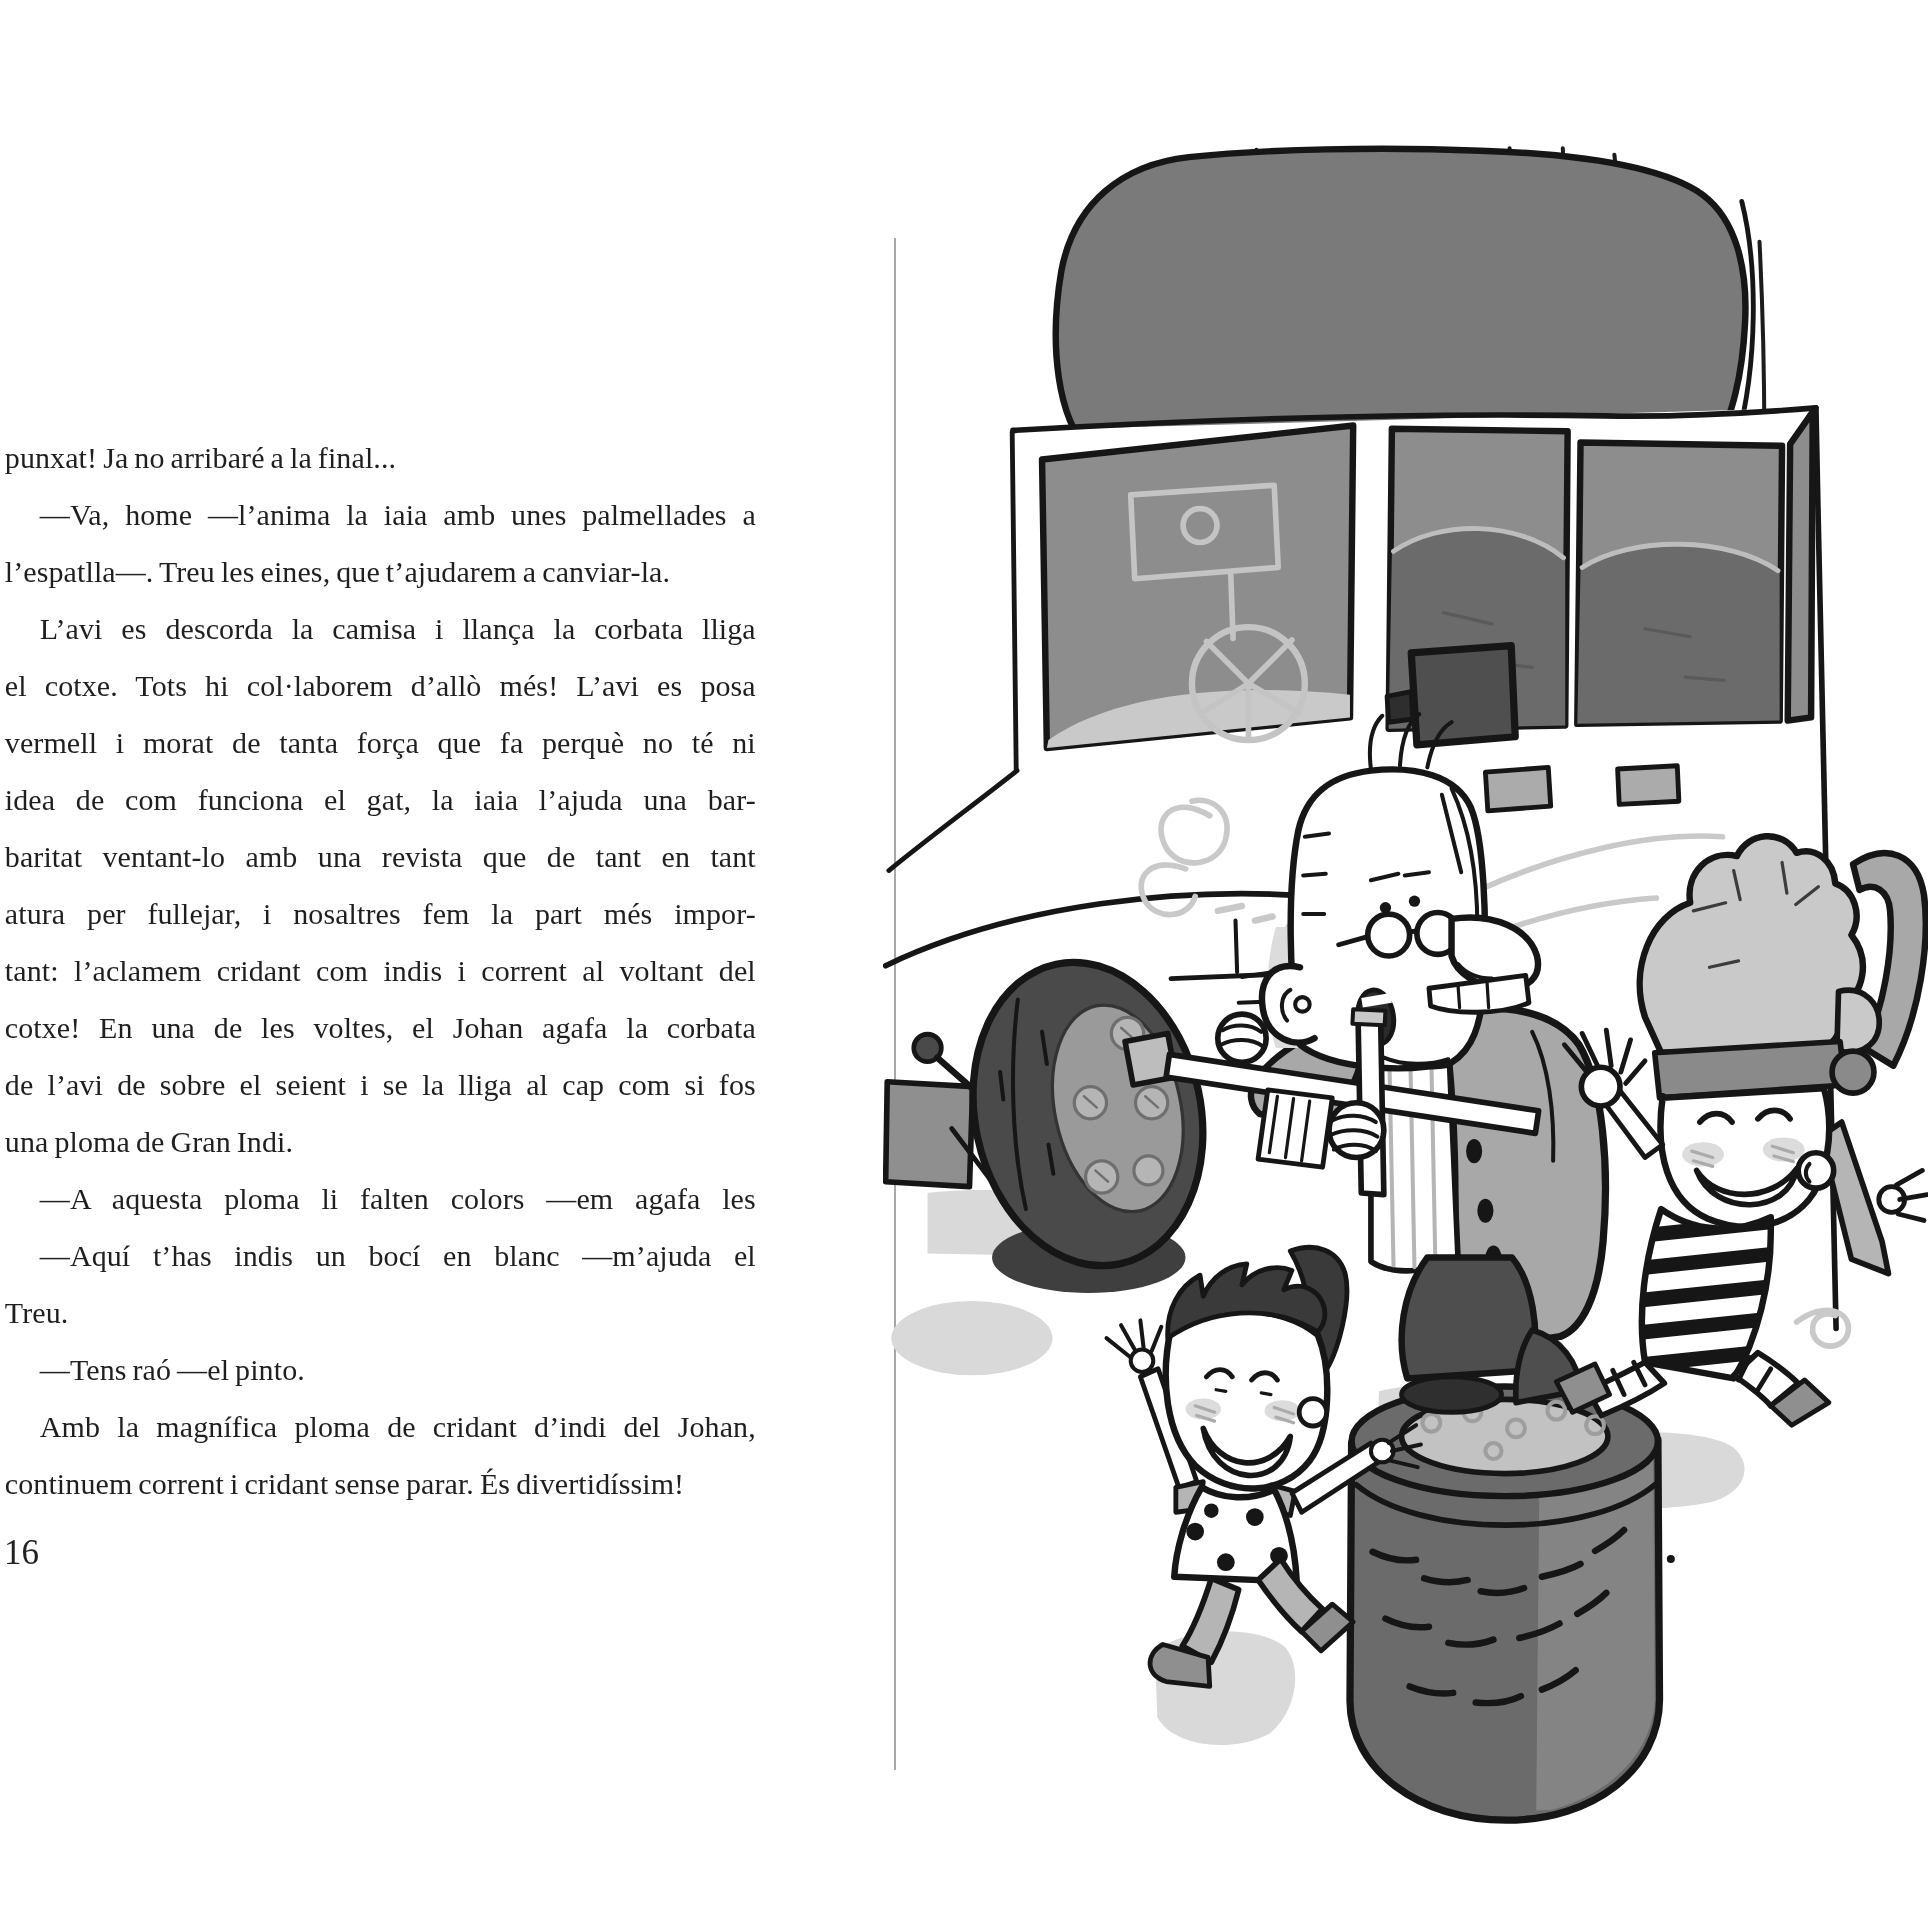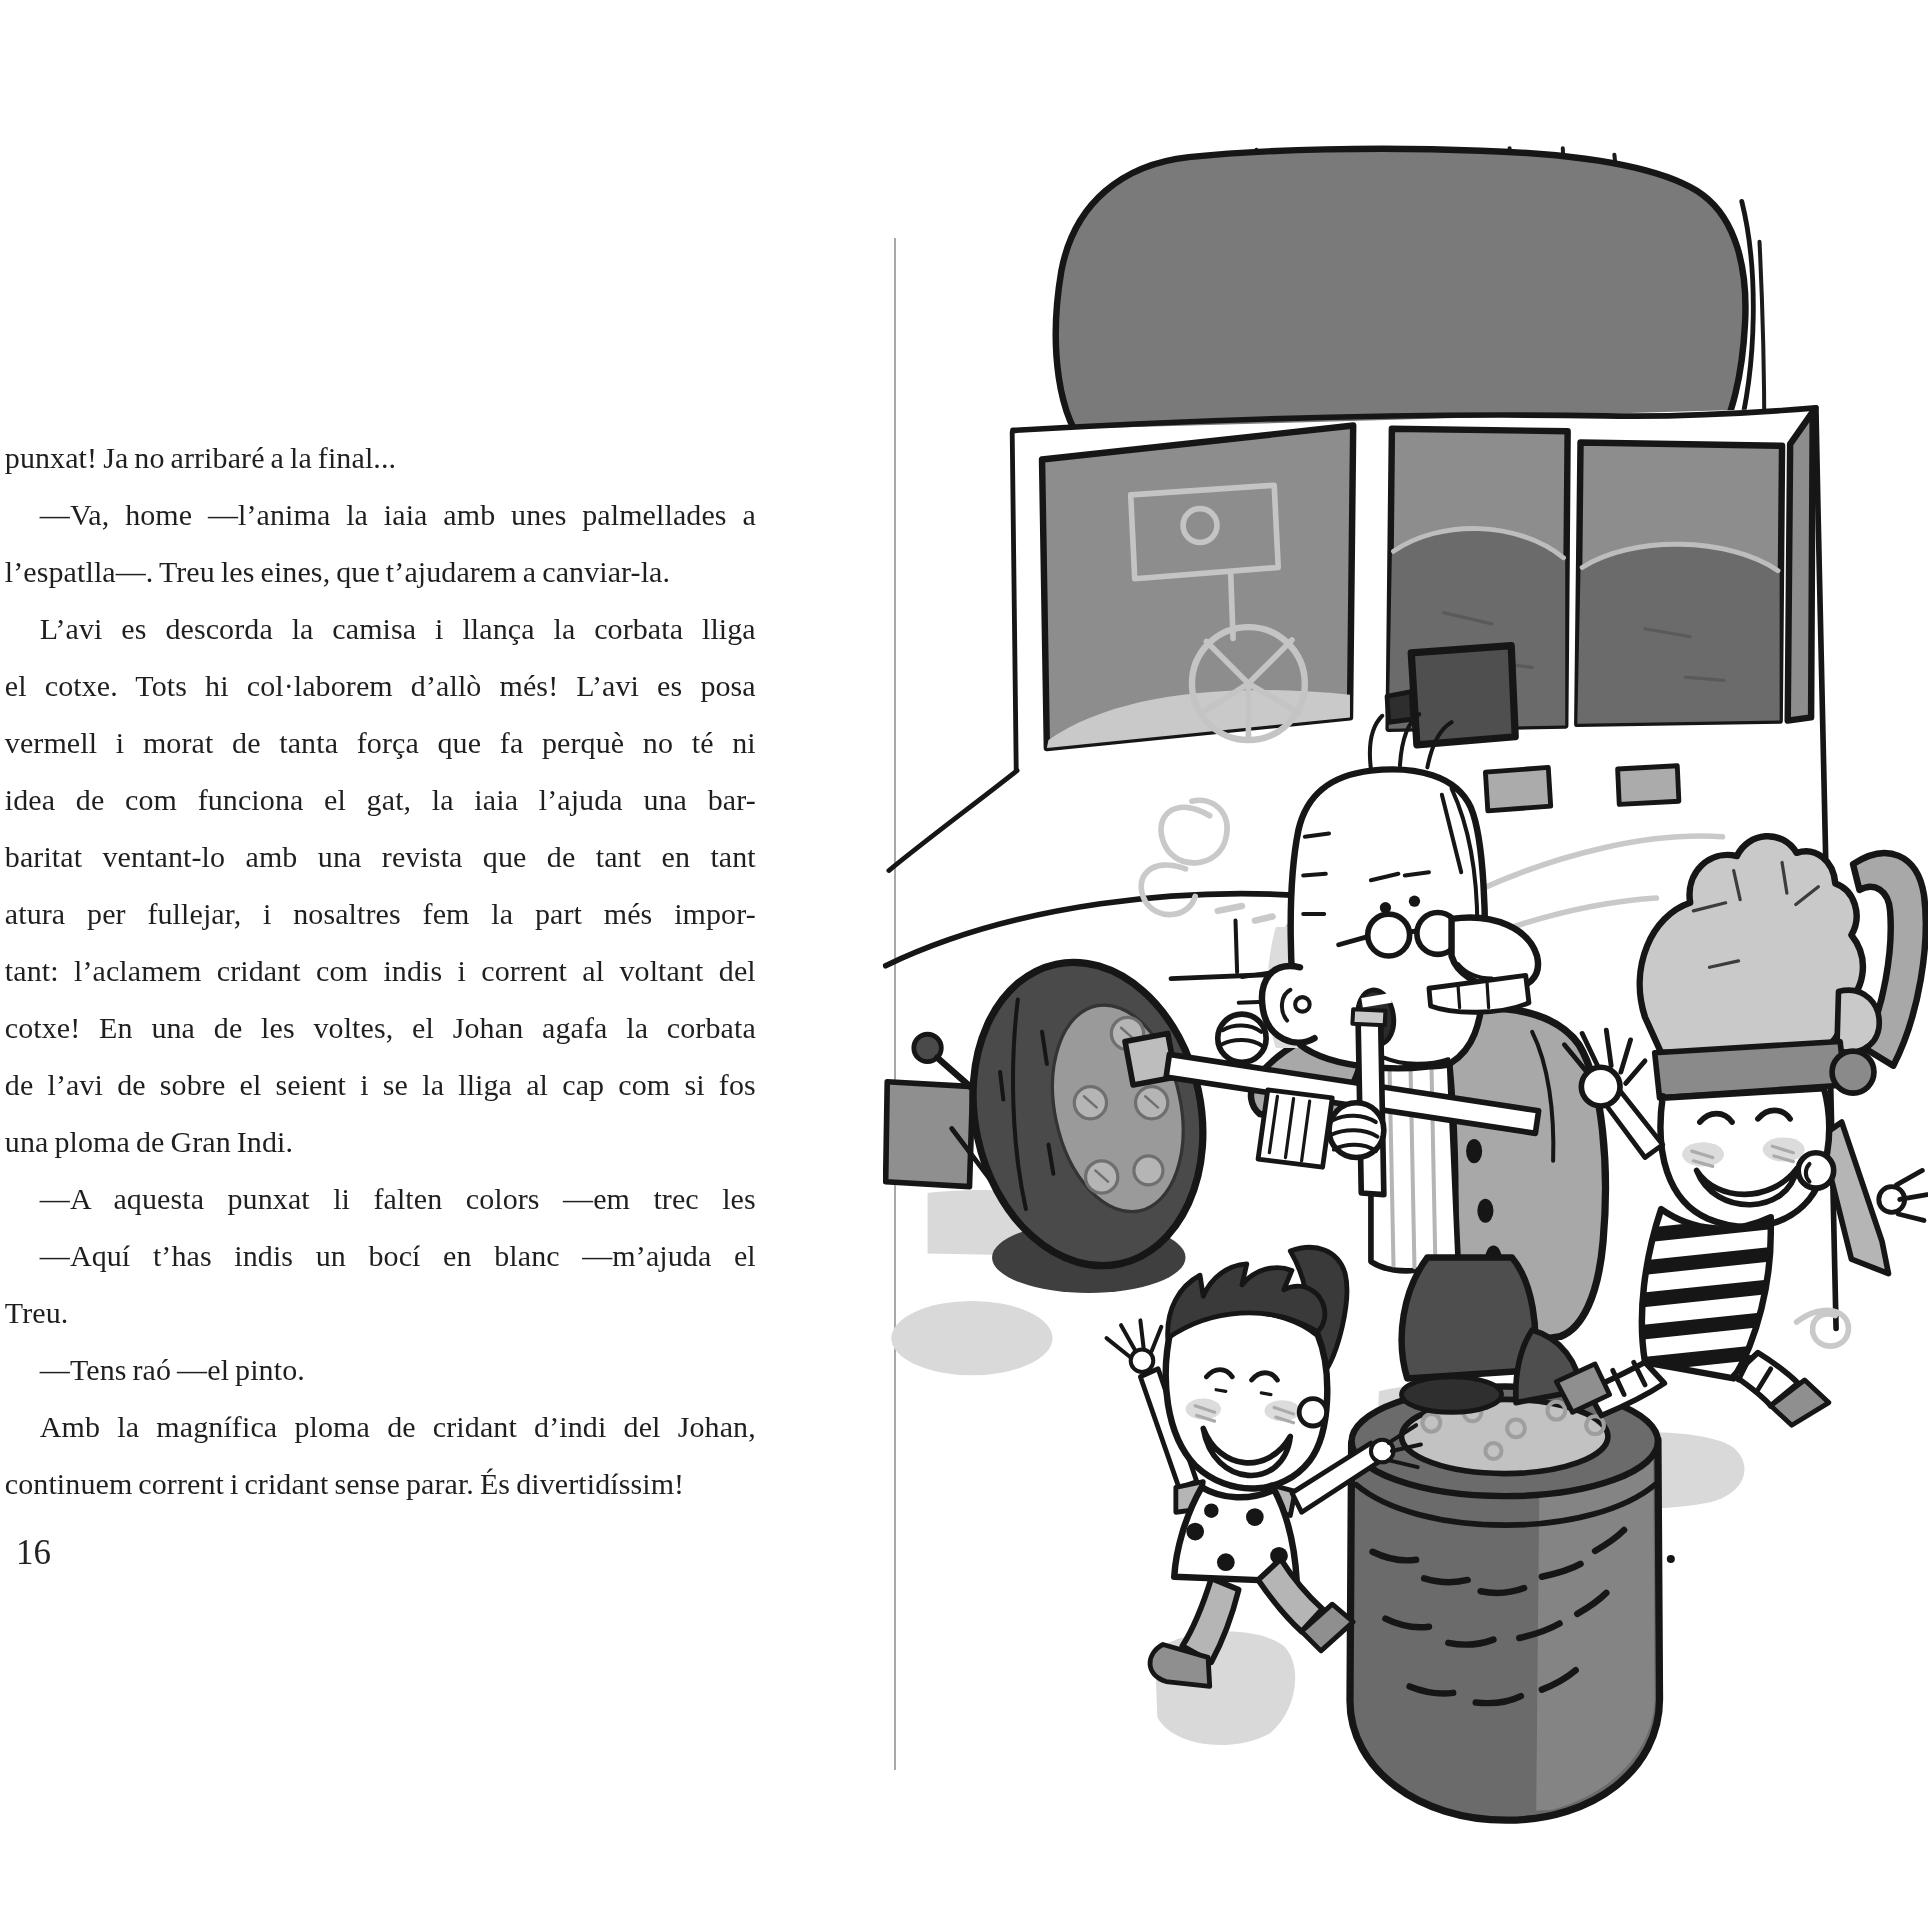--- a/index.html
+++ b/index.html
@@ -9,21 +9,21 @@
   }
   .text-col{
     position:absolute;left:4.8px;top:429px;width:751px;
     font-size:30px;line-height:57px;letter-spacing:0.1px;word-spacing:-1.6px;
     color:#1f1f1f;
   }
   .line{white-space:normal;text-align:justify;text-align-last:justify;height:57px;overflow:visible;font-family:Liberation Serif, serif;}
   .line.end{text-align-last:left;}
   .line.ind{text-indent:35px;}
   .page-number{
-    position:absolute;left:16px;top:1534px;
+    position:absolute;left:4px;top:1534px;
     font-family:"Liberation Serif",serif;font-size:35px;line-height:1.1;color:#222;
   }
   .divider{
     position:absolute;left:894px;top:238px;width:2.4px;height:1532px;background:#a8a8a8;
   }
   .illustration{position:absolute;left:883px;top:141px;width:1046px;height:1705px;}
   svg *{stroke-linecap:round;stroke-linejoin:round;}
 </style>
 </head>
 <body>
@@ -35,21 +35,21 @@
   <div class="line ind">L’avi es descorda la camisa i llança la corbata lliga</div>
   <div class="line">el cotxe. Tots hi col·laborem d’allò més! L’avi es posa</div>
   <div class="line">vermell i morat de tanta força que fa perquè no té ni</div>
   <div class="line">idea de com funciona el gat, la iaia l’ajuda una bar-</div>
   <div class="line">baritat ventant-lo amb una revista que de tant en tant</div>
   <div class="line">atura per fullejar, i nosaltres fem la part més impor-</div>
   <div class="line">tant: l’aclamem cridant com indis i corrent al voltant del</div>
   <div class="line">cotxe! En una de les voltes, el Johan agafa la corbata</div>
   <div class="line">de l’avi de sobre el seient i se la lliga al cap com si fos</div>
   <div class="line end">una ploma de Gran Indi.</div>
-  <div class="line ind">—A aquesta punxat li falten colors —em trec les</div>
+  <div class="line ind">—A aquesta ploma li falten colors —em agafa les</div>
   <div class="line ind">—Aquí t’has indis un bocí en blanc —m’ajuda el</div>
   <div class="line end">Treu.</div>
   <div class="line ind end">—Tens raó —el pinto.</div>
   <div class="line ind">Amb la magnífica ploma de cridant d’indi del Johan,</div>
   <div class="line end">continuem corrent i cridant sense parar. És divertidíssim!</div>
 </div>
 
 <div class="page-number">16</div>
 
 <div class="divider"></div>

